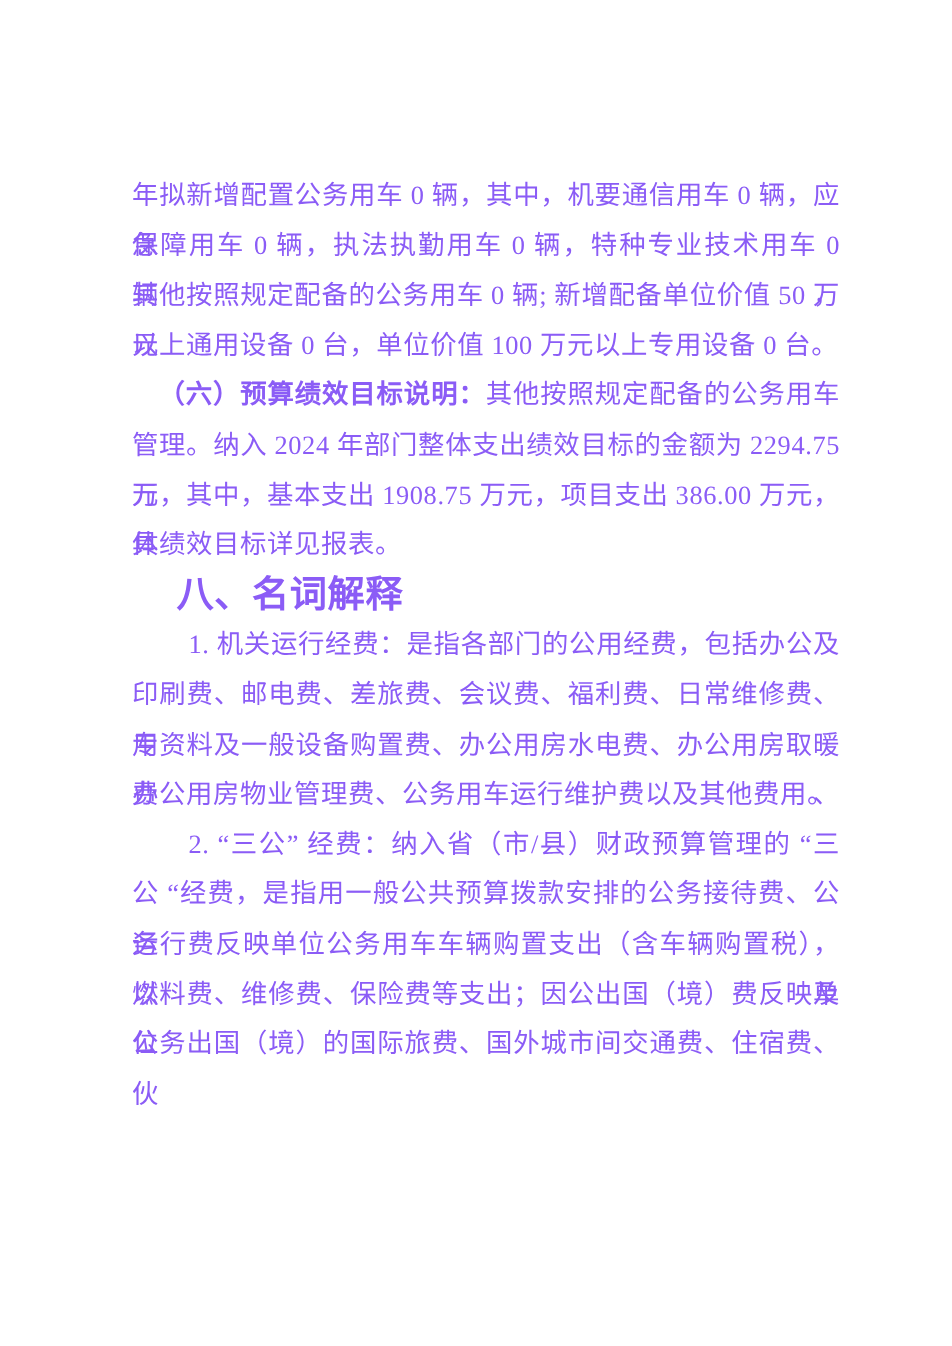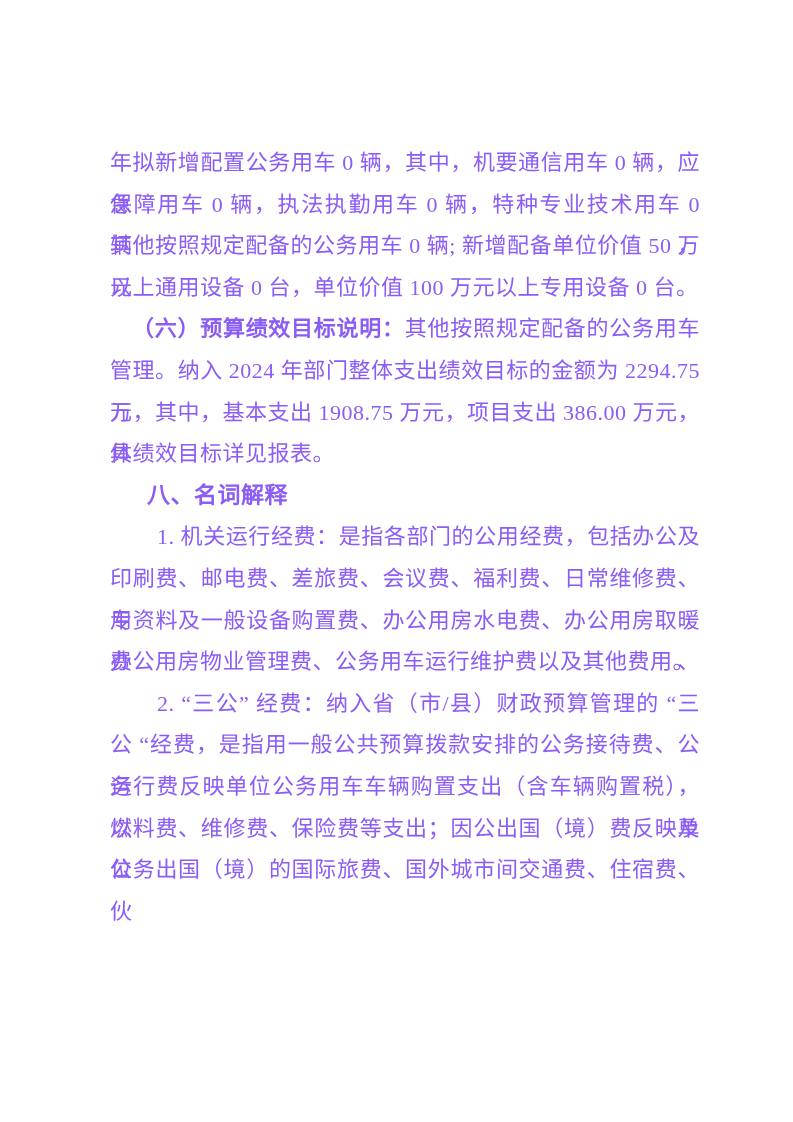--- a/index.html
+++ b/index.html
@@ -29,21 +29,21 @@
     overflow: visible;
   }
   .line.j {
     text-align: justify;
     text-align-last: justify;
   }
   
   .ind-paren { text-indent: 22px; }  
   .ind-num   { text-indent: 47px; }  
   .heading   { text-indent: 37px; }
-  .heading .hei { font-size: 23px; }
+  .heading .hei { font-size: 31px; }
   .hei {
     font-family: "Liberation Sans", "DejaVu Sans", sans-serif;
     font-weight: 700;
     margin-top: 36px;
   }
   .song { font-weight: 400; }
 </style>
 </head>
 <body>
 

